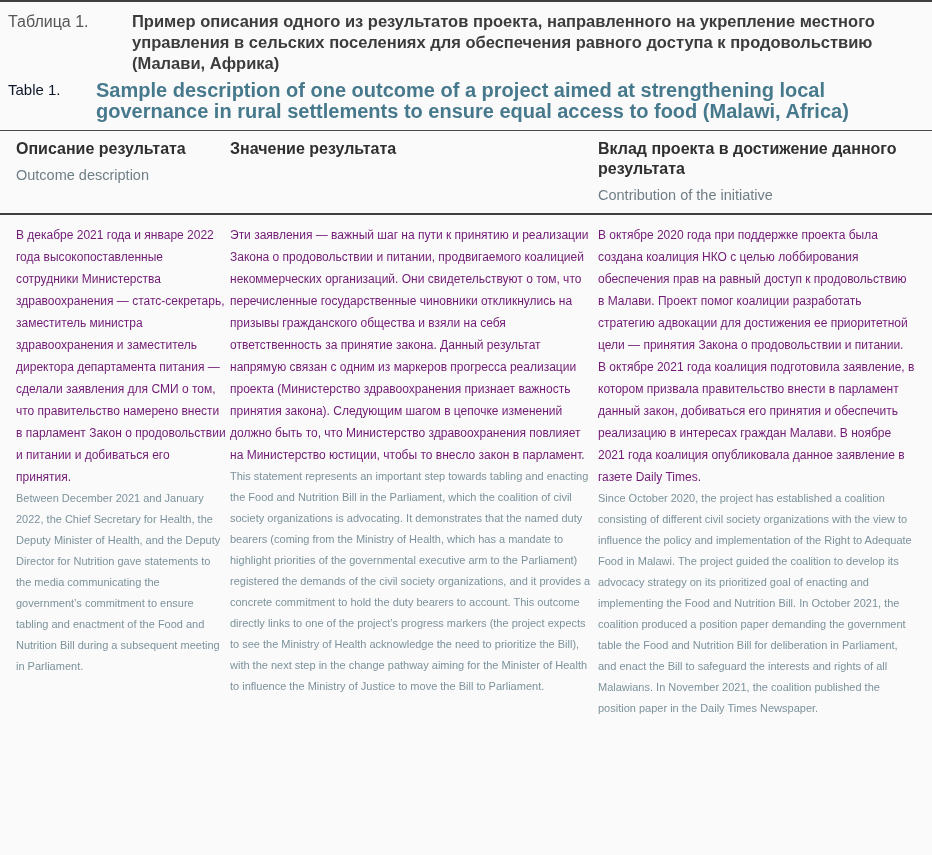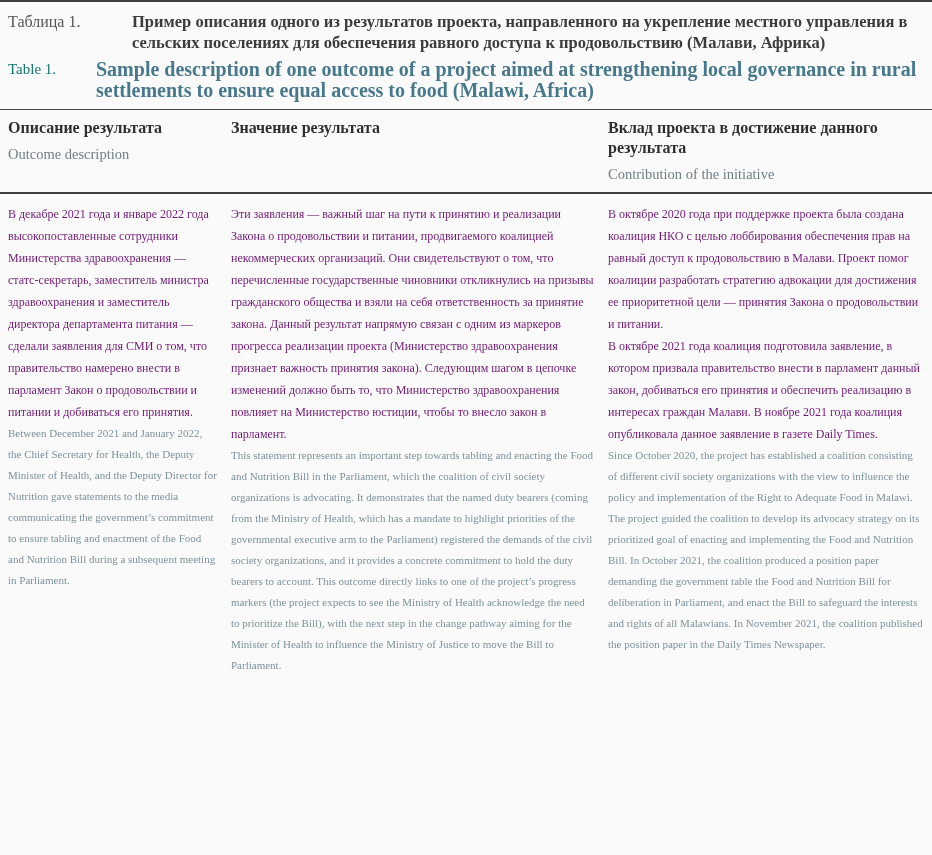--- a/index.html
+++ b/index.html
@@ -8,21 +8,20 @@
     background: #fbfafa;
     font-family: "Liberation Sans", "DejaVu Sans", sans-serif;
   }
   .page {
     position: relative;
     width: 932px;
     height: 855px;
     box-sizing: border-box;
     background: #fbfafa;
     overflow: hidden;
-    font-family: Liberation Serif, serif;
   }
   .rule {
     border: 0;
     margin: 0;
     width: 100%;
   }
   .rule-heavy { height: 2px; background: #3f3f3f; }
   .rule-light { height: 1px; background: #4a4a4a; }
 
   
@@ -38,37 +37,37 @@
     line-height: 21px;
   }
   .caption-title-ru {
     color: #3c3c3c;
     font-weight: bold;
     font-size: 16.5px;
     line-height: 21px;
     margin-left: 36px;
   }
   .caption-label-en {
-    color: #0f766e;
+    color: #0f172a;
     font-size: 15px;
     line-height: 20px;
   }
   .caption-title-en {
     color: #47798d;
     font-weight: bold;
     font-size: 20px;
     line-height: 21px;
   }
 
   
   .tbl-header, .tbl-body {
     display: grid;
     grid-template-columns: 210px 364px 1fr;
-    column-gap: 13px;
-    padding: 0 8px;
+    column-gap: 4px;
+    padding: 0 16px;
     box-sizing: border-box;
   }
   .tbl-header { padding-top: 8px; padding-bottom: 9px; }
   .th .ru {
     color: #2f2f2f;
     font-weight: bold;
     font-size: 16px;
     line-height: 20px;
     margin: 0 0 7px 0;
   }

